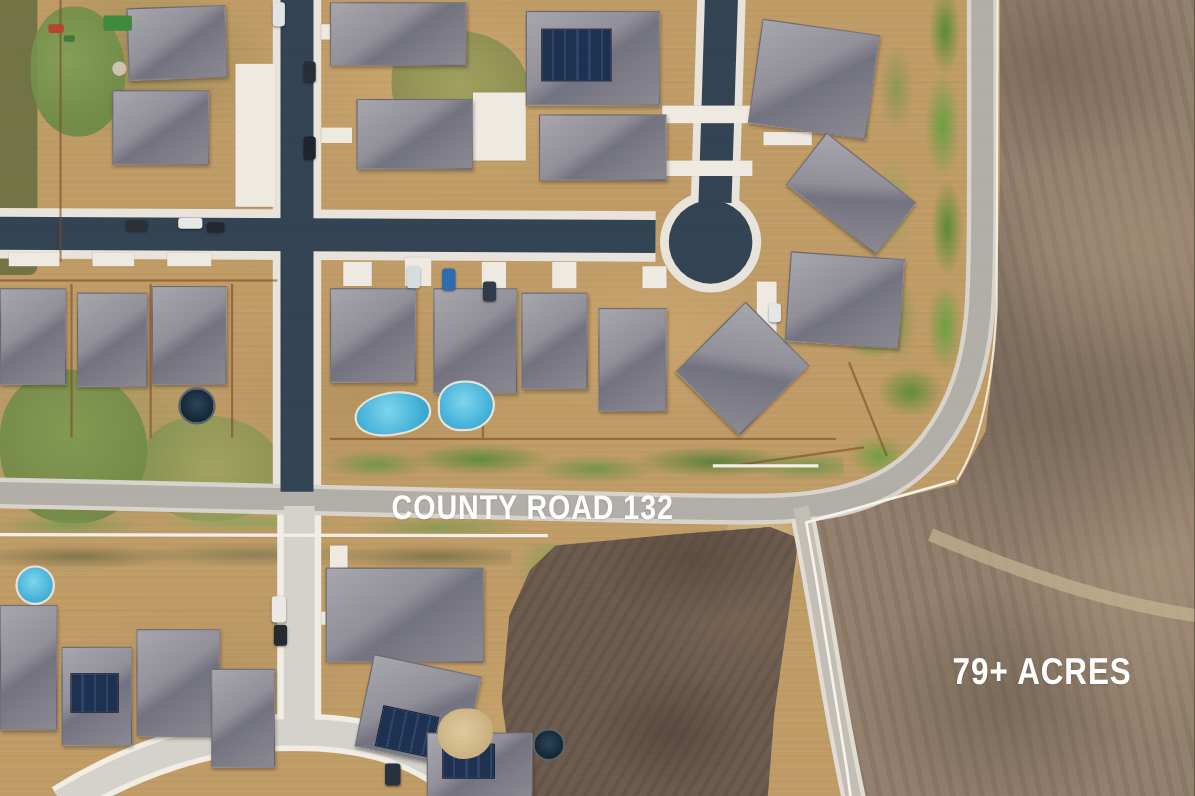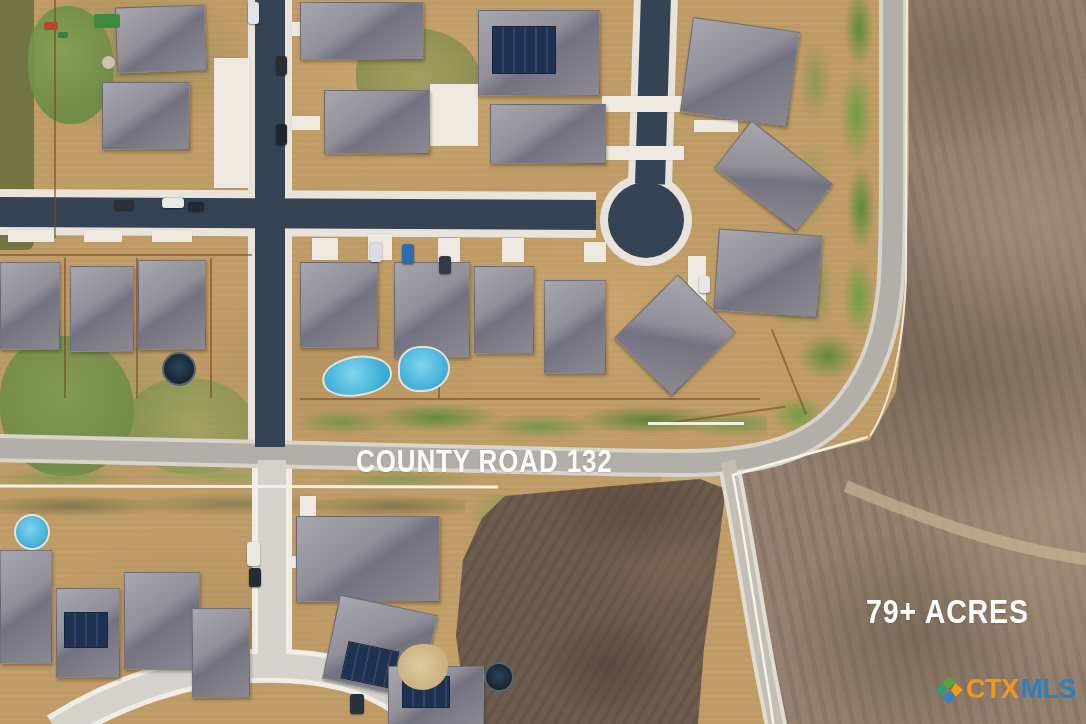--- a/index.html
+++ b/index.html
@@ -247,24 +247,14 @@
   <div class="car" style="left:699px;top:276px;width:11px;height:17px;background:#e6e7e8;"></div>
   <div class="car" style="left:247px;top:542px;width:13px;height:24px;background:#eceae5;"></div>
   <div class="car" style="left:249px;top:568px;width:12px;height:19px;background:#242a30;"></div>
   <div class="car" style="left:350px;top:694px;width:14px;height:20px;background:#27303c;"></div>
 
   <div class="abs grain"></div>
 
   <div class="bigLabel roadLabel">COUNTY ROAD 132</div>
   <div class="bigLabel acresLabel">79+ ACRES</div>
 
-  <div class="logo">
-    <svg width="30" height="30" viewBox="0 0 32 32">
-      <polygon points="16,1 23,9 16,14 9,9" fill="#5aa53c"></polygon>
-      <polygon points="31,16 23,23 18,16 23,9" fill="#f6a01a"></polygon>
-      <polygon points="16,31 9,23 16,18 23,23" fill="#2f86c8"></polygon>
-      <polygon points="1,16 9,9 14,16 9,23" fill="#2e9e77"></polygon>
-    </svg>
-    <span class="ctx">CTX</span>
-      <span class="mls">MLS</span>
-  </div>
 
 </div>
 
 </body></html>

